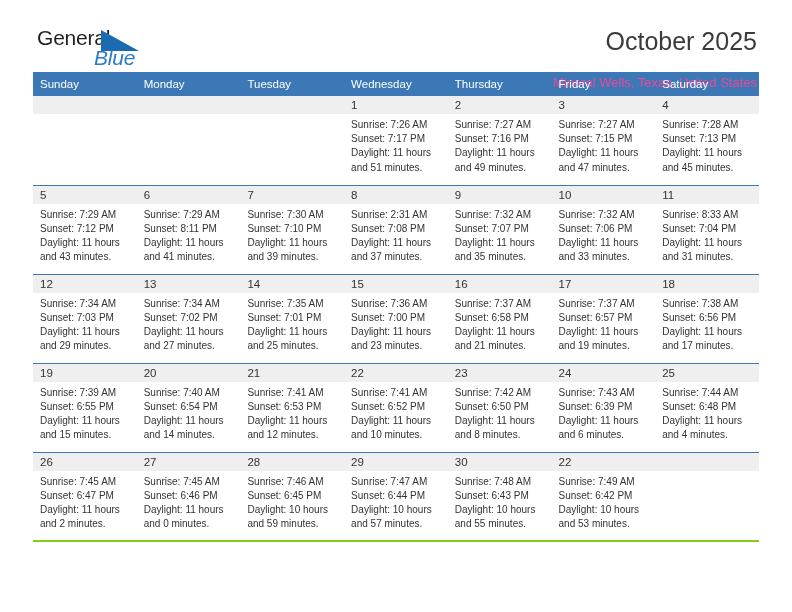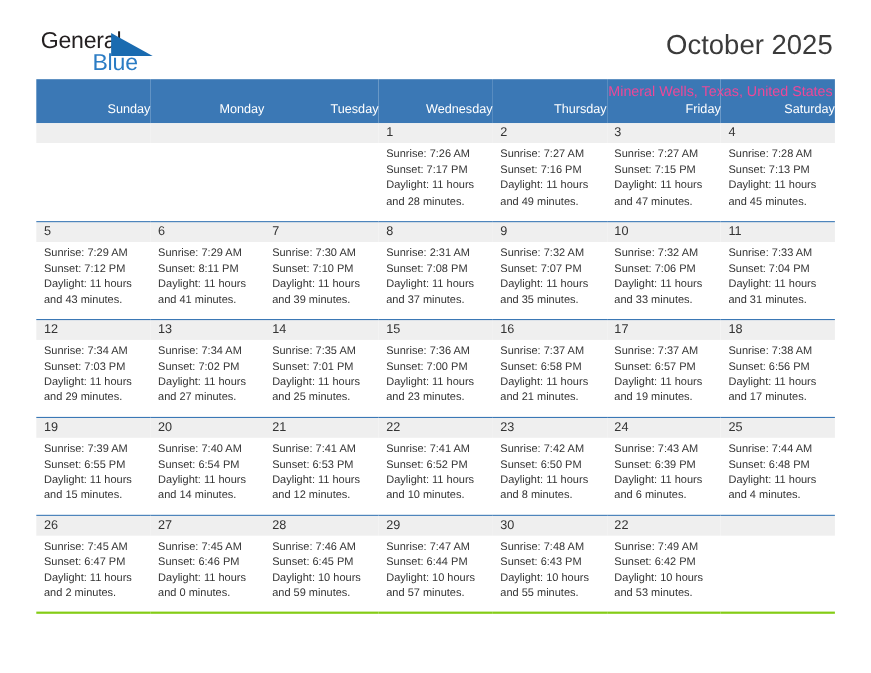--- a/index.html
+++ b/index.html
@@ -39,25 +39,26 @@
   .brand-general {
     position: absolute;
     left: 4px;
     top: 0px;
     font-size: 21px;
     color: #231f20;
     letter-spacing: -0.2px;
   }
   .brand-blue {
     position: absolute;
-    left: 51px;
+    left: 61px;
     top: 20px;
     font-size: 21px;
     color: #2b7cc4;
     letter-spacing: -0.2px;
+    font-style: italic;
   }
   .brand-triangle {
     position: absolute;
     left: 68px;
     top: 4px;
     width: 38px;
     height: 21px;
   }
 
   .titles {
@@ -83,22 +84,22 @@
   .calendar {
     width: 726px;
     border-collapse: collapse;
     table-layout: fixed;
   }
   .calendar th {
     background: #3b78b5;
     color: #ffffff;
     font-weight: normal;
     font-size: 11.5px;
-    text-align: right;
-    padding: 22px 0 6px 7px;
+    text-align: left;
+    padding: 6px 0 6px 7px;
     height: 20px;
     box-sizing: border-box;
   }
   .calendar td {
     vertical-align: top;
     padding: 0;
     border-bottom: 1px solid #3b78b5;
     height: 89px;
     box-sizing: border-box;
   }
@@ -173,21 +174,21 @@
             <div class="daynum blank">&nbsp;</div>
           </td>
           <td>
             <div class="daynum blank">&nbsp;</div>
           </td>
           <td>
             <div class="daynum">1</div>
             <div class="info">
               <div>Sunrise: 7:26 AM</div>
               <div>Sunset: 7:17 PM</div>
-              <div class="daylight">Daylight: 11 hours and 28 minutes.</div>
+              <div class="daylight">Daylight: 11 hours and 51 minutes.</div>
             </div>
           </td>
           <td>
             <div class="daynum">2</div>
             <div class="info">
               <div>Sunrise: 7:27 AM</div>
               <div>Sunset: 7:16 PM</div>
               <div class="daylight">Daylight: 11 hours and 49 minutes.</div>
             </div>
           </td>
@@ -253,21 +254,21 @@
             <div class="daynum">10</div>
             <div class="info">
               <div>Sunrise: 7:32 AM</div>
               <div>Sunset: 7:06 PM</div>
               <div class="daylight">Daylight: 11 hours and 33 minutes.</div>
             </div>
           </td>
           <td>
             <div class="daynum">11</div>
             <div class="info">
-              <div>Sunrise: 7:33 AM</div>
+              <div>Sunrise: 8:33 AM</div>
               <div>Sunset: 7:04 PM</div>
               <div class="daylight">Daylight: 11 hours and 31 minutes.</div>
             </div>
           </td>
         </tr>
         <tr>
           <td>
             <div class="daynum">12</div>
             <div class="info">
               <div>Sunrise: 7:34 AM</div>

